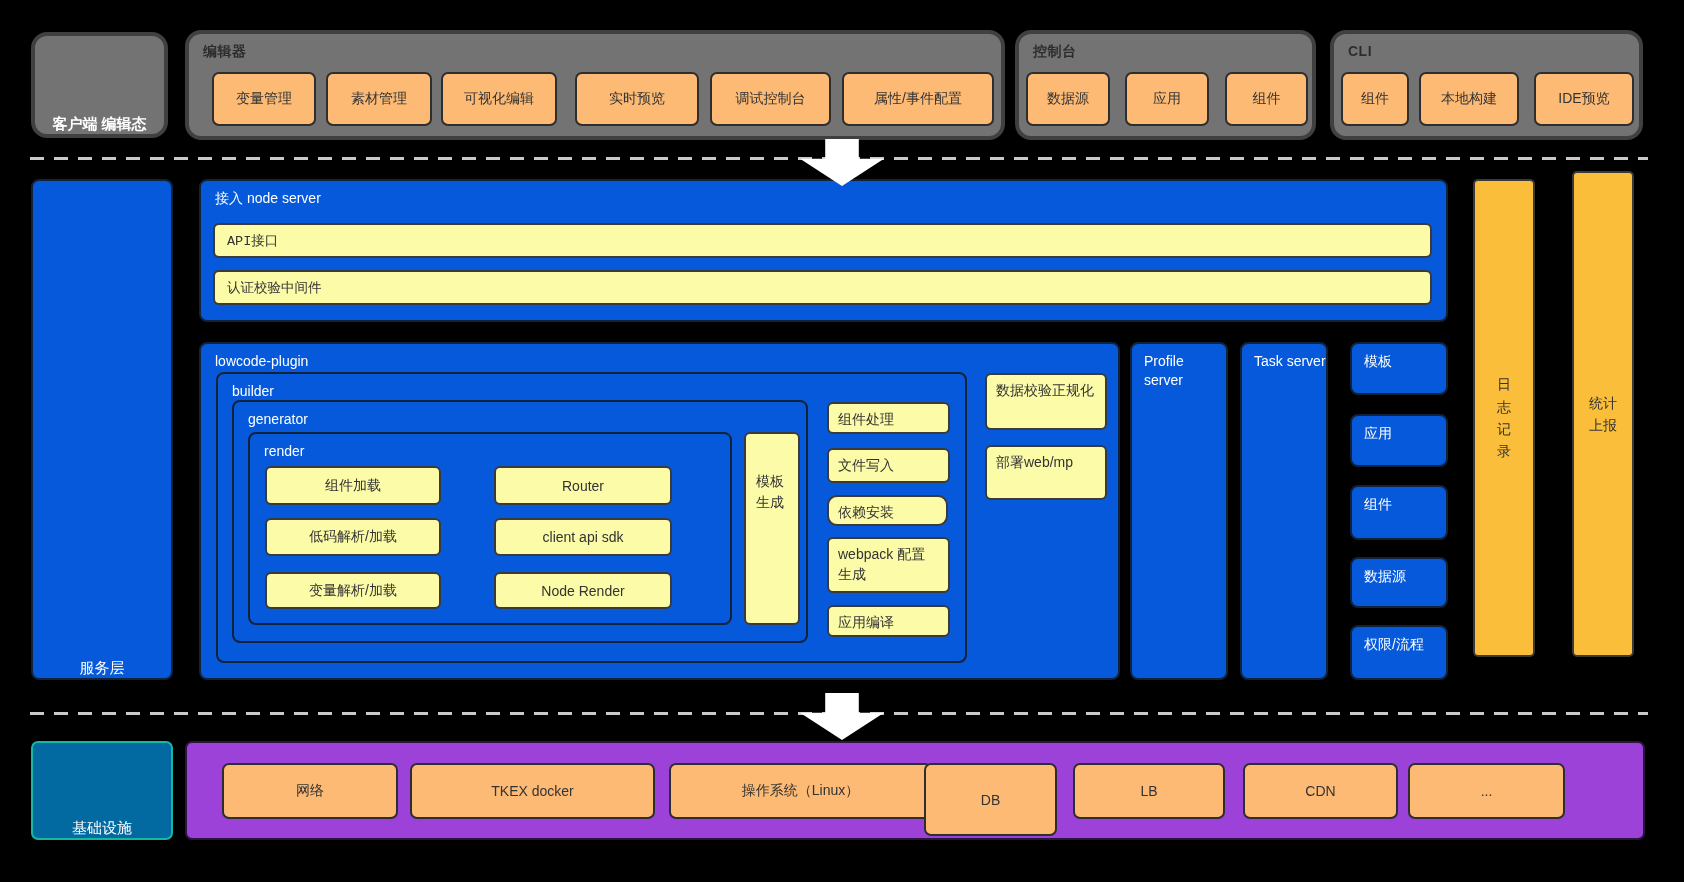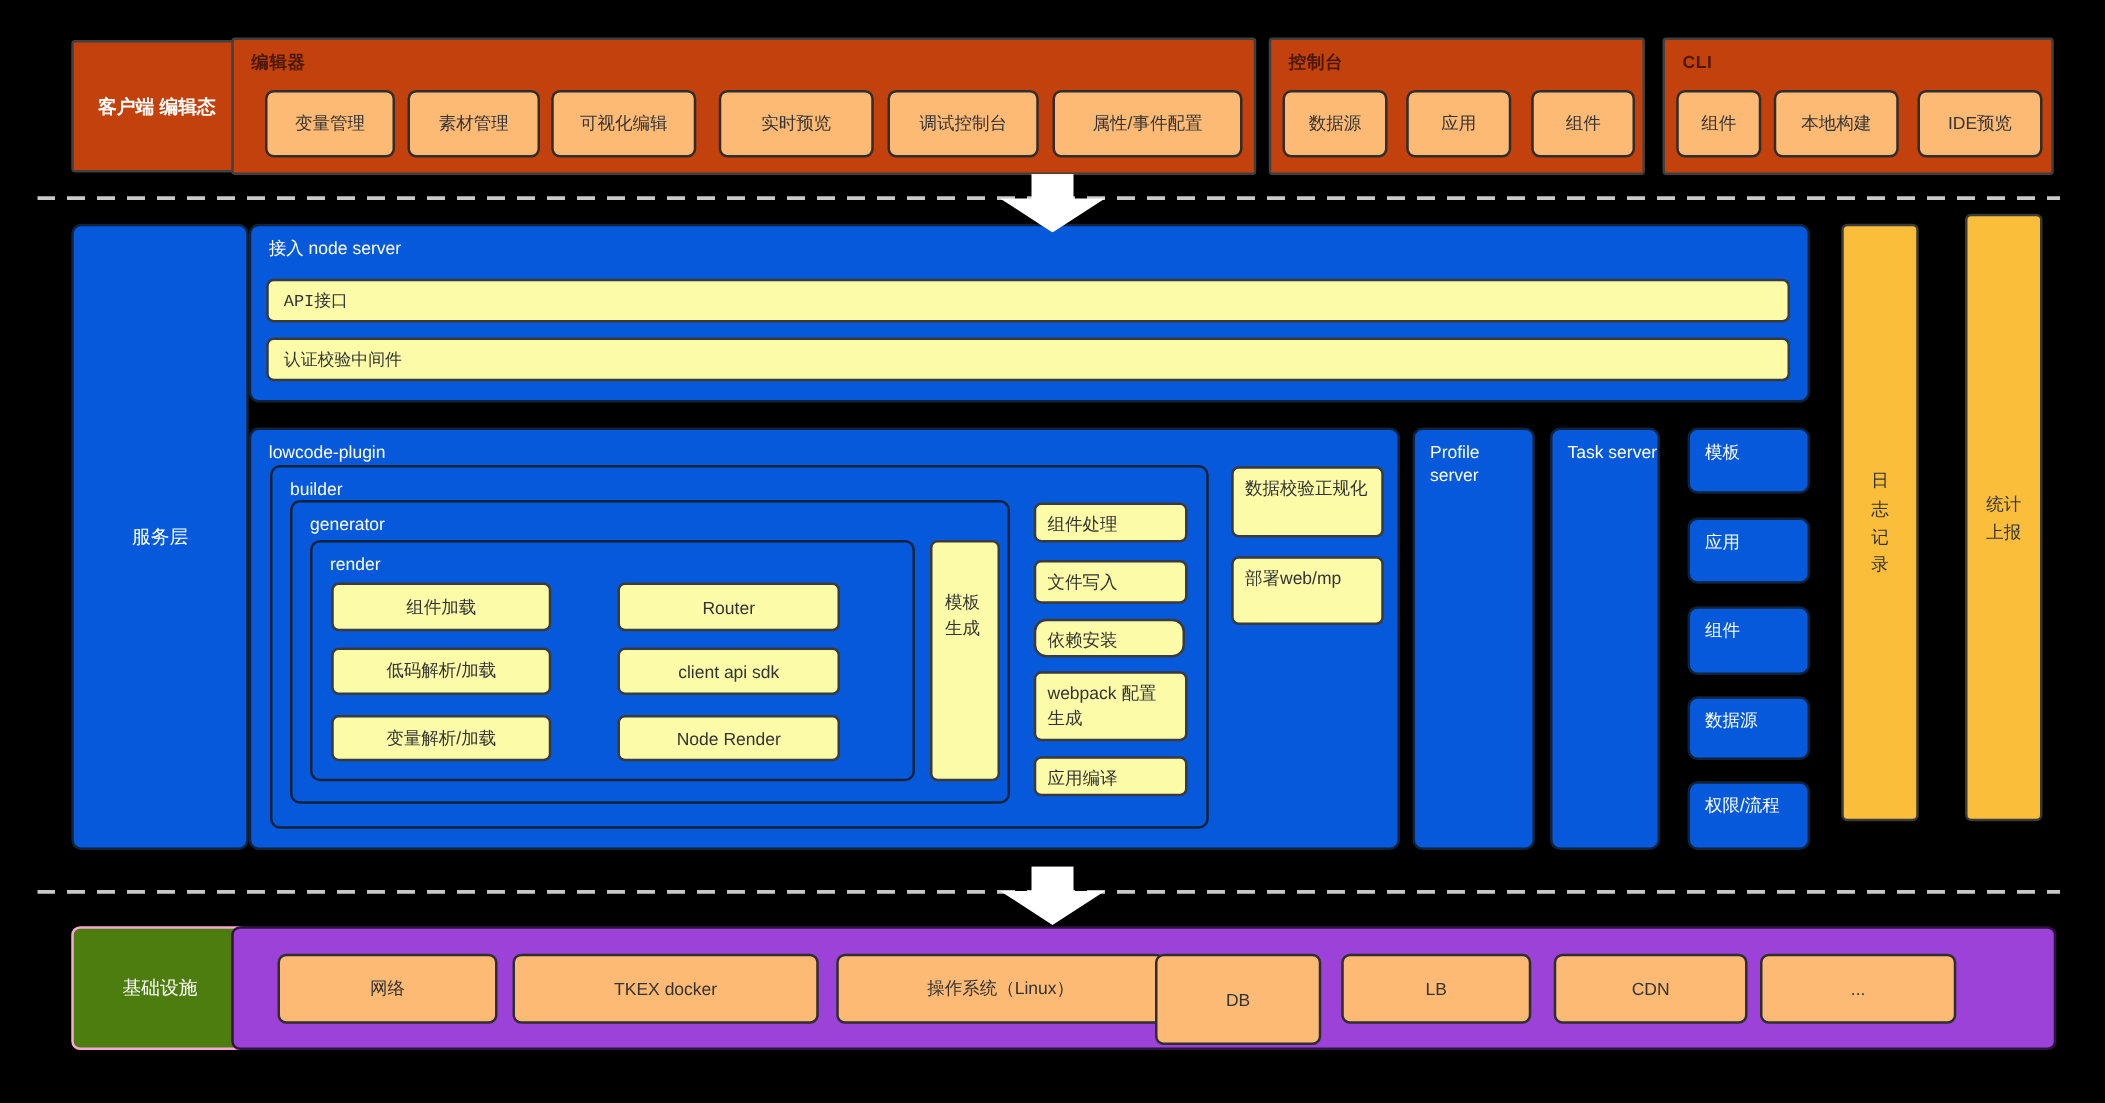--- a/index.html
+++ b/index.html
@@ -3,41 +3,41 @@
 <meta charset="utf-8">
 <style>
   html,body{margin:0;padding:0;background:#000;}
   #canvas{
     position:relative;width:1684px;height:882px;background:#000;overflow:hidden;
     font-family:"Liberation Sans","DejaVu Sans",sans-serif;
     -webkit-font-smoothing:antialiased;
   }
   .abs{position:absolute;box-sizing:border-box;}
   
-  .lightblue{background:#c2410c;border:2px solid #404040;border-radius:3px;}
+  .lightblue{background:#737373;border:4px solid #404040;border-radius:16px;}
   .panel-title{position:absolute;left:14px;top:9px;font-size:14px;color:rgba(0,0,0,0.62);font-weight:700;letter-spacing:.5px;}
   
   .blue{background:#0659DB;border:2px solid #10233a;border-radius:8px;color:#fff;}
   .blue-title{position:absolute;left:14px;top:9px;font-size:14px;color:#fff;}
   
   .wbtn{background:#fdba74;border:2px solid #2e2e2e;border-radius:7px;color:#333;
         display:flex;align-items:center;justify-content:center;font-size:14px;}
   
   .ybox{background:#FBFBA8;border:2px solid #3a3a3a;border-radius:6px;color:#333;font-size:14px;}
   .ybar{display:flex;align-items:center;padding-left:12px;font-size:13.5px;}
   .ybtn{display:flex;align-items:center;justify-content:center;}
   .ytask{display:flex;align-items:flex-start;padding:5px 9px;line-height:1.45;}
   
   .obar{background:#FBBE3A;border:2px solid #3a3a3a;border-radius:5px;color:#333;
         display:flex;align-items:center;justify-content:center;text-align:center;
         font-size:14px;line-height:1.6;}
   
-  .indigo{background:#4d7c0f;border:2px solid #f9a8d4;border-radius:7px;color:#fff;}
+  .indigo{background:#0369a1;border:2px solid #14b8a6;border-radius:7px;color:#fff;}
   .purple{background:#9C42D9;border:2px solid #2e1440;border-radius:7px;}
-  .center{display:flex;align-items:center;justify-content:center;margin-left:26px;}
+  .center{display:flex;align-items:flex-end;justify-content:center;}
   .toplabel{padding:8px 0 0 12px;font-size:14px;line-height:1.35;}
   .pre{white-space:pre-line;}
   .f15{font-size:15px;}
   .bold{font-weight:700;}
   
   .dash{height:3px;background:repeating-linear-gradient(90deg,#c9c9c9 0 14px,transparent 14px 24px);}
   
   .arrow{background:#fff;
     clip-path:polygon(30% 0%,70% 0%,70% 42%,100% 42%,50% 100%,0% 42%,30% 42%);
     filter:drop-shadow(0 1px 2px rgba(0,0,0,.65));}

